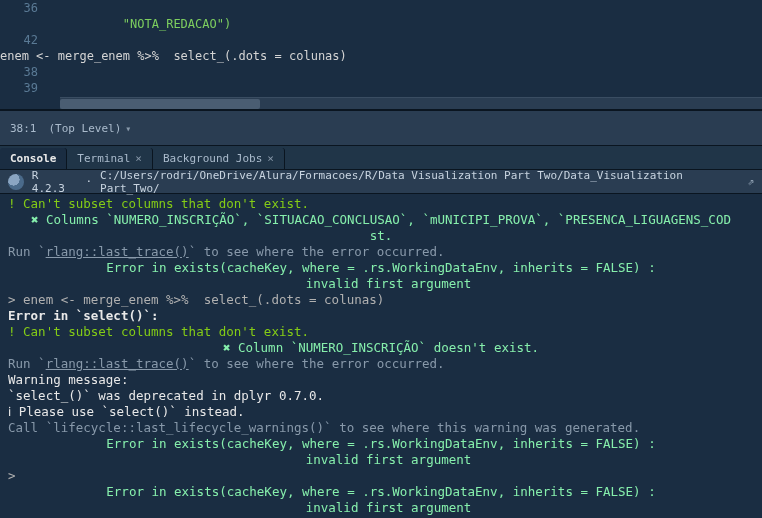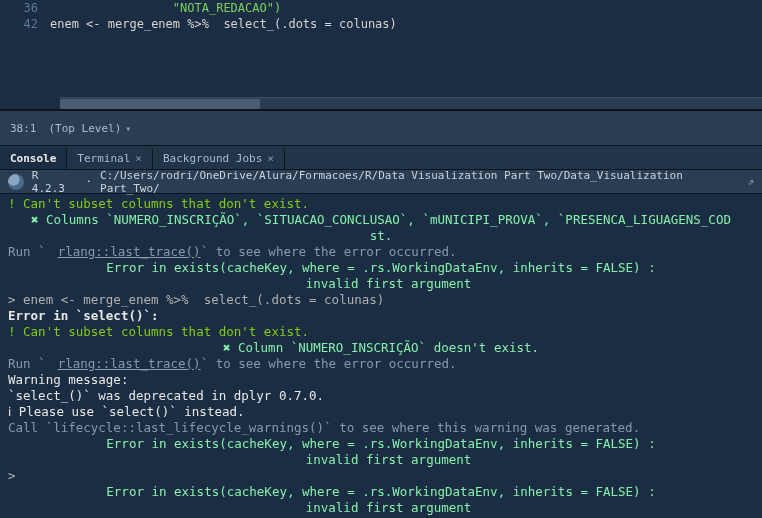--- a/index.html
+++ b/index.html
@@ -17,21 +17,21 @@
       background: #1a2d42;
       border-bottom: 1px solid #0a1520;
       position: relative;
     }
     .editor-content {
       padding: 0;
       font-size: 12px;
       line-height: 16px;
       overflow: hidden;
     }
-    .line { display: flex; white-space: pre; }
+    .line { display: flex; white-space: pre; flex-direction: column; }
     .gutter {
       width: 50px;
       text-align: right;
       padding-right: 12px;
       color: #5a7a95;
       user-select: none;
     }
     .code { flex: 1; }
     .str { color: #7dcf5f; }
     .norm { color: #d4d4d4; }
@@ -120,40 +120,42 @@
       background: #1a2d42;
       padding: 2px 8px;
       font-size: 12.5px;
       line-height: 16px;
       overflow: hidden;
       white-space: pre;
     }
     .c-warn { color: #84cc16; }
     .c-err { color: #86efac; text-align: center; }
     .c-note { color: #8899aa; }
-    .c-under { text-decoration: underline; margin-left: 12px; }
+    .c-under { text-decoration: underline; }
     .c-white { color: #e8e8e8; }
     .c-prompt { color: #b0b0b0; }
     .c-input { color: #b0b0b0; }
     .cursor {
       display: inline-block;
       width: 1px;
       height: 13px;
       background: #e8e8e8;
       vertical-align: middle;
       margin-left: 1px;
     }
   </style>
 </head>
 <body>
 
 <div class="editor-pane">
   <div class="editor-content" id="editor-content">
       <div class="line"><span class="gutter">36</span><span class="code str">                 "NOTA_REDACAO")</span></div>
       <div class="line"><span class="gutter">42</span><span class="code norm">enem &lt;- merge_enem %&gt;%  select_(.dots = colunas)</span></div>
+      <div class="line"><span class="gutter">38</span><span class="code norm"></span></div>
+      <div class="line"><span class="gutter">39</span><span class="code norm"></span></div>
     </div>
   <div class="scrollbar-h">
     <div class="scrollbar-thumb"></div>
   </div>
 </div>
 
 <div class="status-bar">
   <span class="status-pos">38:1</span>
   <span class="scope-sel">
     <span>(Top Level)</span>

